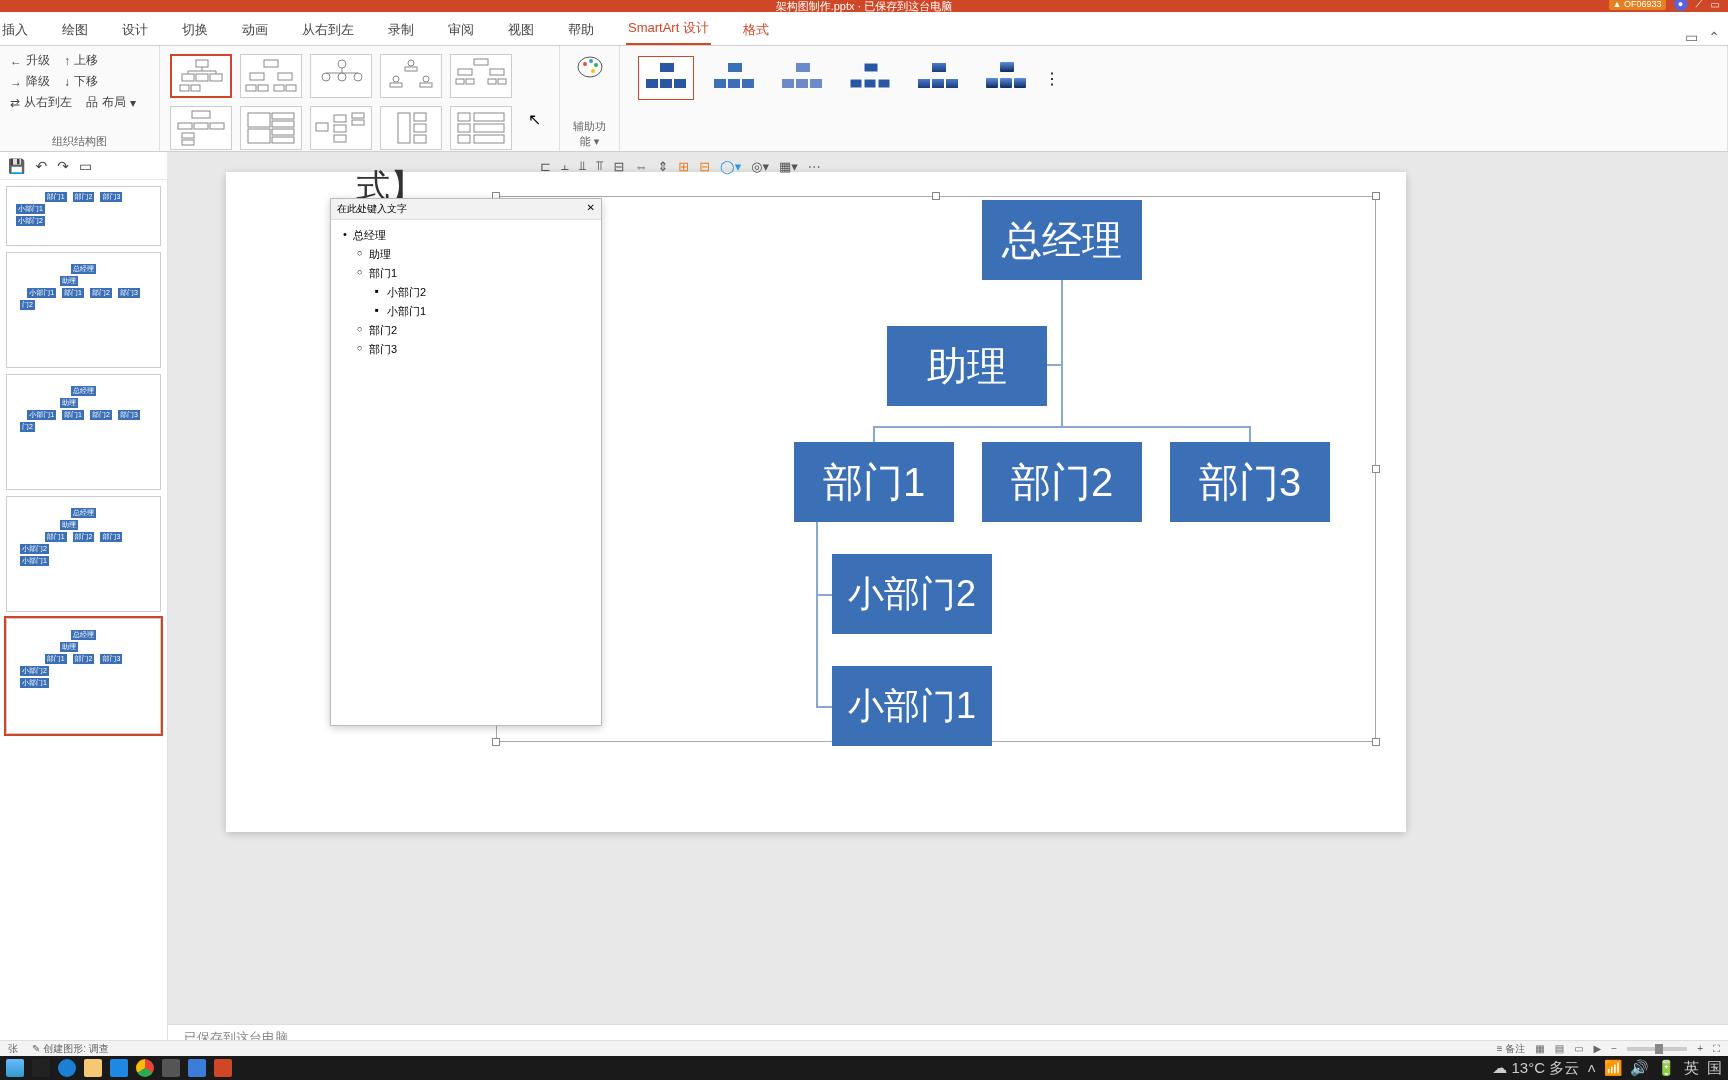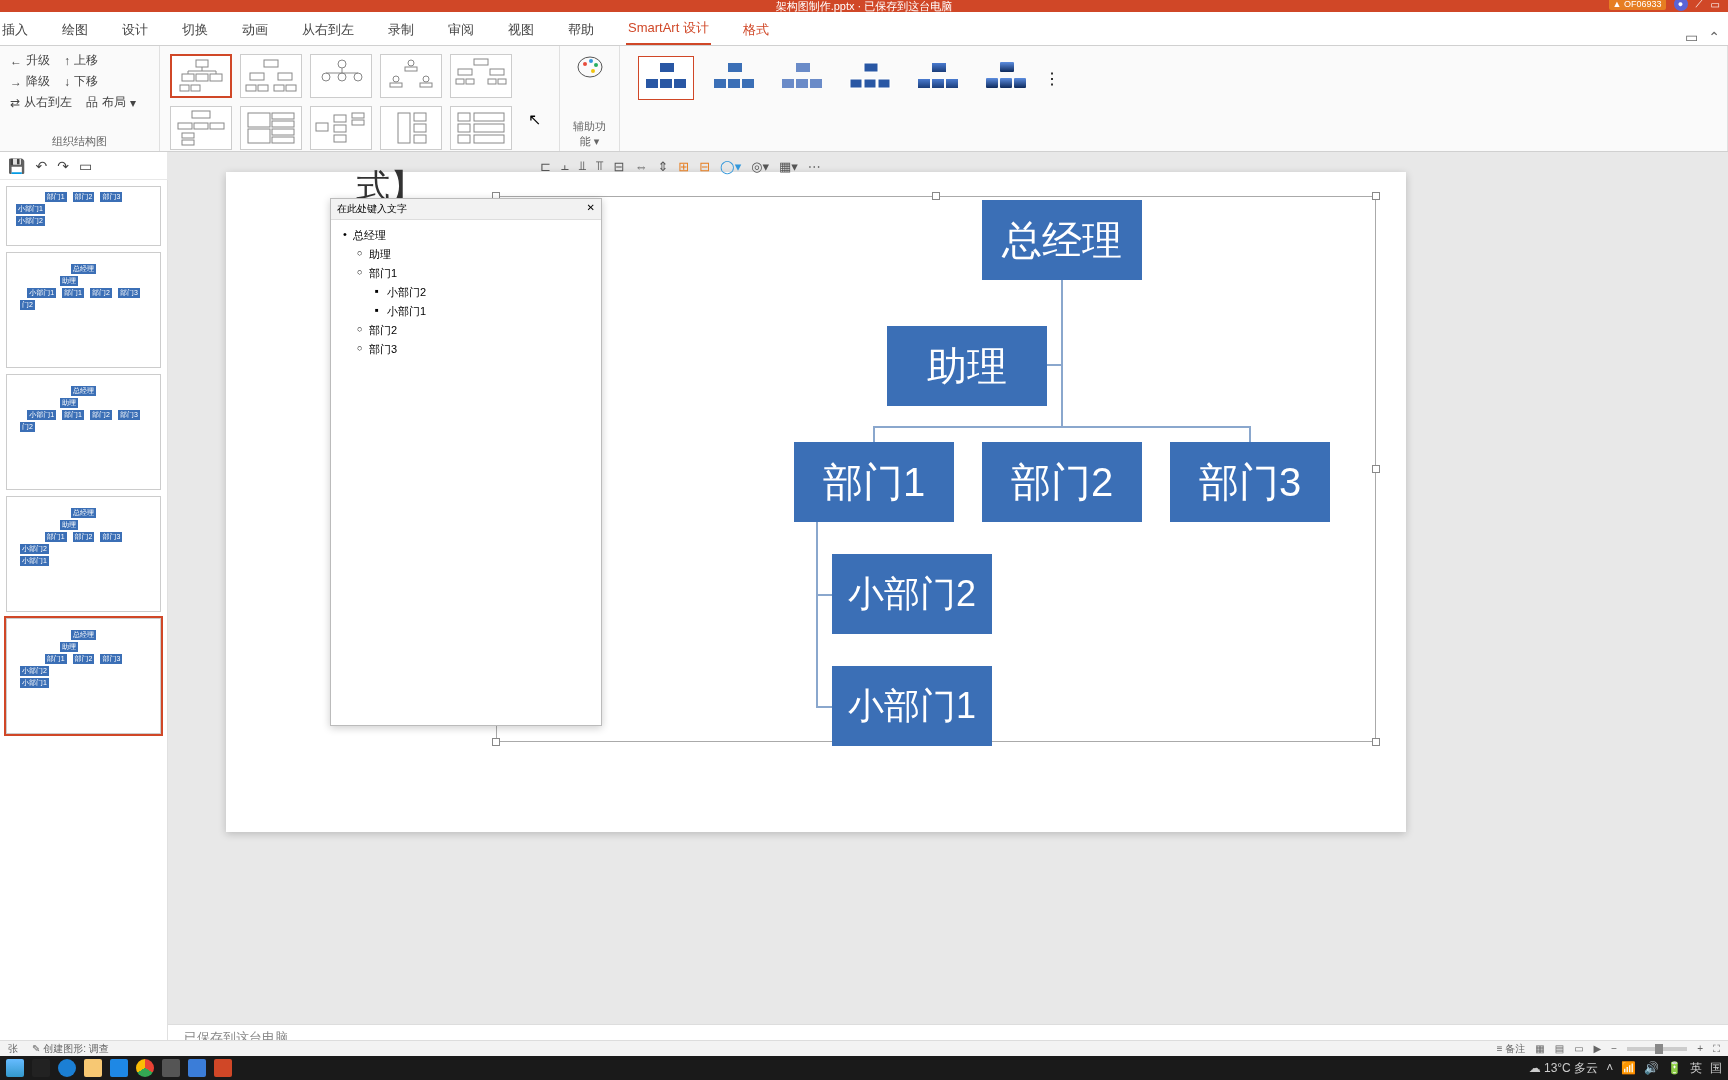--- a/index.html
+++ b/index.html
@@ -94,21 +94,21 @@
   
   .notes-splitter { position:absolute; bottom:0; left:0; right:0; height:28px; border-top:1px solid #ddd; padding:4px 16px; font-size:13px; color:#888; background:#fff;}
 
   
   .statusbar { position:absolute; bottom:24px; left:0; right:0; height:16px; border-top:1px solid #ddd; background:#f3f3f3; font-size:10px; color:#666; display:flex; align-items:center; padding:0 8px; gap:14px;}
   .status-right { margin-left:auto; display:flex; gap:10px; align-items:center;}
 
   
   .taskbar { position:absolute; bottom:0; left:0; right:0; height:24px; background:#1a1a1a; display:flex; align-items:center; padding:0 6px; gap:8px;}
   .task-ic { width:18px; height:18px; background:#333; border-radius:2px;}
-  .task-right { margin-left:auto; display:flex; gap:8px; align-items:center; color:#ccc; font-size:12px;}
+  .task-right { margin-left:auto; display:flex; gap:8px; align-items:center; color:#ccc; font-size:15px;}
 
   .cursor { position:absolute; top:110px; left:528px; font-size:16px; z-index:200; pointer-events:none;}
 </style>
 </head>
 <body>
 
 <div class="titlebar">
   <span>架构图制作.pptx · 已保存到这台电脑</span>
   <div class="right">
     <span class="badge-warn">▲ <span>OF06933</span></span>

